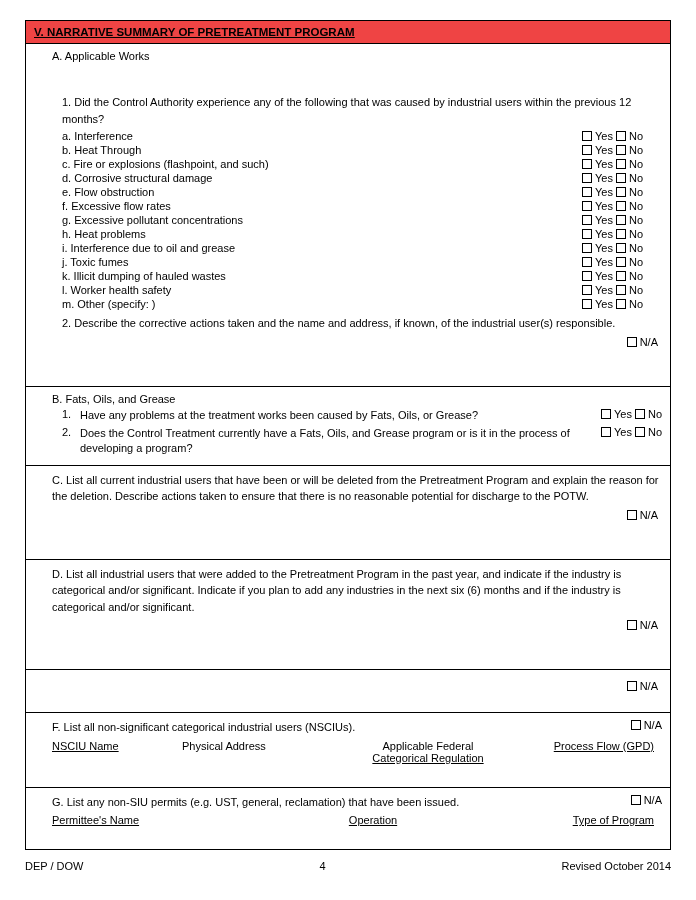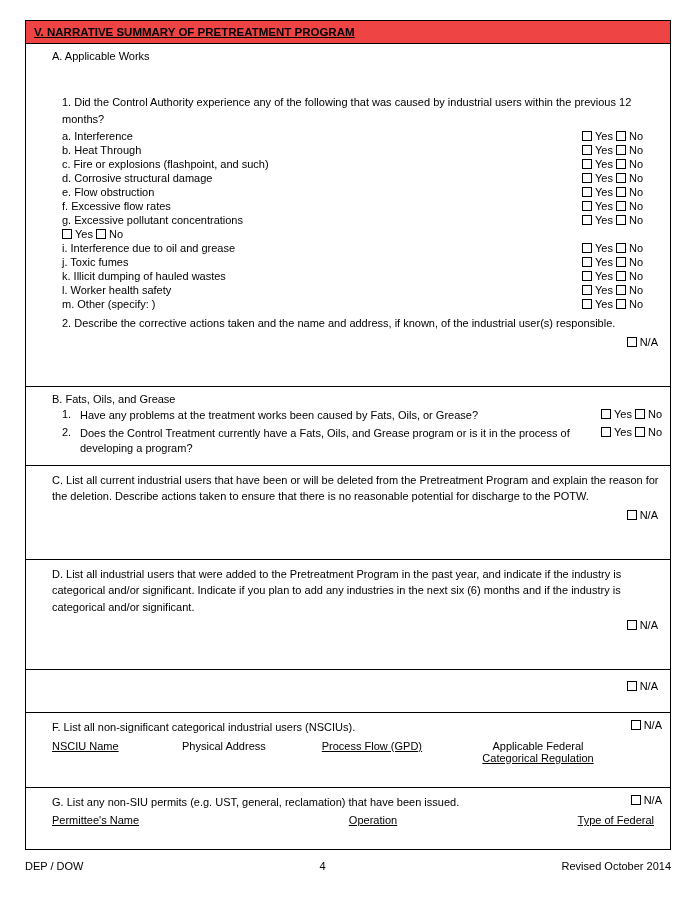--- a/index.html
+++ b/index.html
@@ -200,20 +200,21 @@
           <div class="question-text">g.  Excessive pollutant concentrations</div>
           <div class="yes-no-group">
             <div class="checkbox-box"></div>
             <span>Yes</span>
             <div class="checkbox-box"></div>
             <span>No</span>
           </div>
         </div>
 
         <div class="question-row indented-2">
+          <div class="question-text">h.  Heat problems</div>
           <div class="yes-no-group">
             <div class="checkbox-box"></div>
             <span>Yes</span>
             <div class="checkbox-box"></div>
             <span>No</span>
           </div>
         </div>
 
         <div class="question-row indented-2">
           <div class="question-text">i.   Interference due to oil and grease</div>
@@ -335,26 +336,26 @@
         </div>
       </div>
 
       <div style="display:flex; padding: 4px 8px 2px 18px;">
         <div style="width:130px;">
           <span style="text-decoration:underline;">NSCIU Name</span>
         </div>
         <div style="width:130px;">
           <span style="">Physical Address</span>
         </div>
-        <div style="width:110px; text-align:right;">
-          <span style="text-decoration:underline;">Process Flow (GPD)</span>
-        </div>
         <div style="flex:1; text-align:center;">
           <div>Applicable Federal</div>
           <div style="text-decoration:underline;">Categorical Regulation</div>
+        </div>
+        <div style="width:110px; text-align:right;">
+          <span style="text-decoration:underline;">Process Flow (GPD)</span>
         </div>
       </div>
       <div style="min-height:15px;"></div>
     </div>
 
     <div class="sub-section" style="border-bottom:none;">
       <div style="display:flex; justify-content:space-between; align-items:flex-start;">
         <div class="indented-1 long-text">G. List any non-SIU permits (e.g. UST, general, reclamation) that have been issued.</div>
         <div style="display:flex; align-items:center; gap:3px; flex-shrink:0; padding-left:4px;">
           <div class="checkbox-box"></div>
@@ -363,21 +364,21 @@
       </div>
 
       <div style="display:flex; padding: 4px 8px 2px 18px;">
         <div style="width:160px;">
           <span style="text-decoration:underline;">Permittee's Name</span>
         </div>
         <div style="flex:1; text-align:center;">
           <span style="text-decoration:underline;">Operation</span>
         </div>
         <div style="width:120px; text-align:right;">
-          <span style="text-decoration:underline;">Type of Federal</span>
+          <span style="text-decoration:underline;">Type of Program</span>
         </div>
       </div>
       <div style="min-height:15px;"></div>
     </div>
 
   </div>
 </div>
 
 <div class="footer-row">
   <div>DEP / DOW</div>

